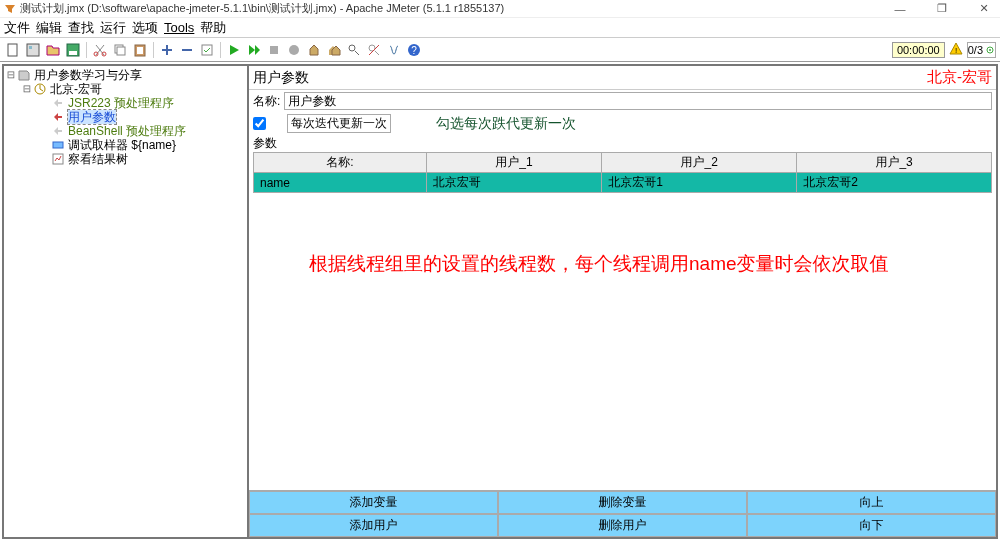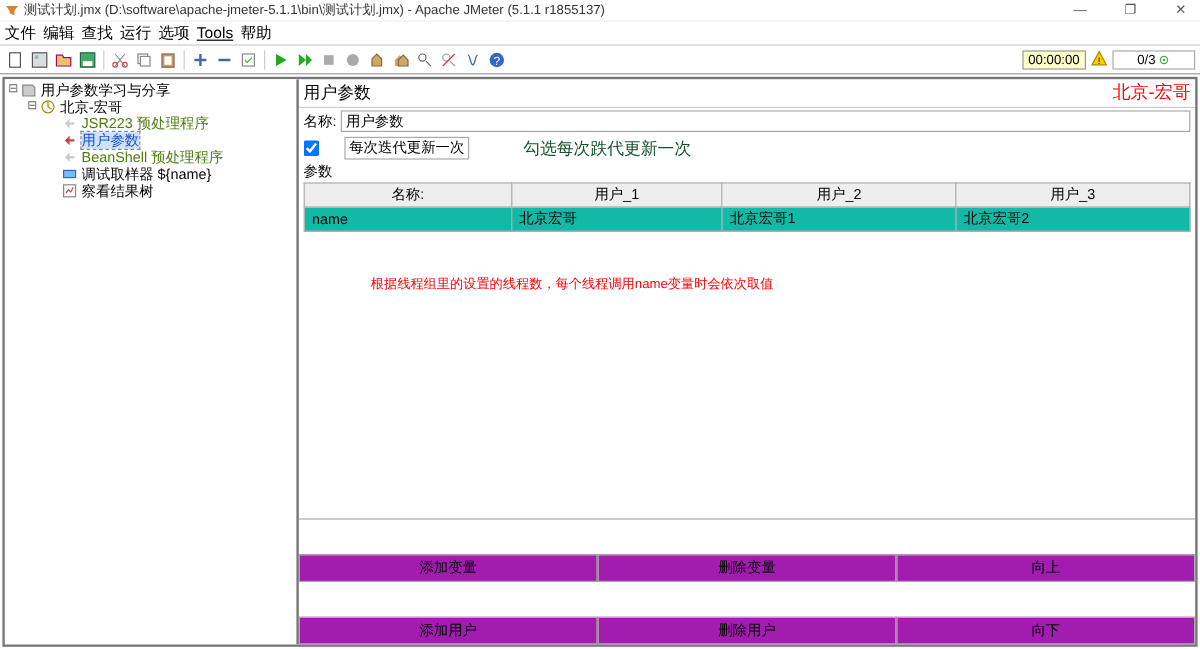--- a/index.html
+++ b/index.html
@@ -11,21 +11,21 @@
 .title-bar .win-btn { width: 24px; height: 14px; display: flex; align-items: center; justify-content: center; color: #555; font-size: 11px; cursor: pointer; }
 .menu-bar { height: 20px; display: flex; align-items: center; gap: 6px; padding: 0 4px; border-bottom: 1px solid #ccc; }
 .menu-bar span { font-size: 13px; cursor: pointer; }
 .menu-bar .u { text-decoration: underline; }
 .toolbar { height: 24px; display: flex; align-items: center; padding: 0 4px; border-bottom: 1px solid #999; gap: 2px; }
 .tb-btn { width: 18px; height: 18px; display: flex; align-items: center; justify-content: center; border: 1px solid transparent; cursor: pointer; }
 .tb-sep { width: 1px; height: 16px; background: #ccc; margin: 0 2px; }
 .timer-box { margin-left: auto; display: flex; align-items: flex-start; gap: 4px; }
 .timer { background: #ffffcc; border: 1px solid #999; padding: 1px 4px; font-size: 11px; }
 .warn-tri { width: 14px; height: 14px; }
-.thread-count { font-size: 11px; border: 1px solid #aaa; padding: 1px 20px; display: flex; align-items: center; gap: 2px; }
+.thread-count { font-size: 11px; border: 1px solid #aaa; padding: 1px 0; display: flex; align-items: center; gap: 2px; }
 .body-area { flex: 1; display: flex; border: 2px solid #777; margin: 2px; overflow: hidden; }
 .tree-pane { width: 245px; border-right: 2px solid #777; overflow: auto; padding: 2px; background: #fff; }
 .tree-row { display: flex; align-items: center; gap: 2px; white-space: nowrap; font-size: 12px; line-height: 14px; }
 .tree-row .toggle { width: 10px; text-align: center; color: #666; cursor: pointer; font-size: 10px; }
 .tree-row .icon { width: 14px; height: 12px; display: flex; align-items: center; }
 .tree-row .label { cursor: pointer; }
 .tree-row.sel .label { background: #cce4ff; outline: 1px dashed #888; color: #1a4ed6; }
 .tree-row.dis .label { color: #4d7c0f; }
 .spacer-1 { width: 14px; }
 .spacer-2 { width: 28px; }
@@ -37,24 +37,24 @@
 .form-row .lbl { font-size: 12px; }
 .form-row input[type=text] { flex: 1; border: 1px solid #aaa; padding: 1px 3px; font-size: 12px; background: #fff; }
 .check-row { display: flex; align-items: center; padding: 2px 4px; gap: 21px; }
 .check-row input[type=checkbox] { width: 13px; height: 13px; }
 .ann1 { color: #14532d; font-size: 14px; margin-left: 24px; }
 .sub-lbl { padding: 0 4px; font-size: 12px; }
 .param-table { margin: 0 4px; border-collapse: collapse; font-size: 12px; }
 .param-table th { border: 1px solid #aaa; background: #eee; padding: 1px 6px; font-weight: normal; min-width: 60px; }
 .param-table td { border: 1px solid #aaa; padding: 1px 6px; background: #14b8a6; }
 .main-area { flex: 1; position: relative; display: flex; align-items: center; justify-content: center; }
-.ann2 { color: #f00; font-size: 11px; position: absolute; top: 36px; left: 60px; right: 10px; }
+.ann2 { color: #f00; font-size: 19px; position: absolute; top: 58px; left: 60px; right: 10px; }
 .bottom-btns { border-top: 1px solid #aaa; }
 .bottom-btns .btn-row { display: flex; }
-.bottom-btns button { flex: 1; border: 1px solid #aaa; background: #a21caf; padding: 2px 0; font-size: 12px; cursor: pointer; margin-top: 29px; }
+.bottom-btns button { flex: 1; border: 1px solid #aaa; background: #7dd3fc; padding: 2px 0; font-size: 12px; cursor: pointer; }
 </style>
 </head>
 <body>
 
 <div class="title-bar">
   <span class="app-icon">
     <svg viewBox="0 0 12 12">
         <path d="M1 2h10l-3 4v4l-4-2V6z" fill="#d9822b"></path>
       </svg>
   </span>

